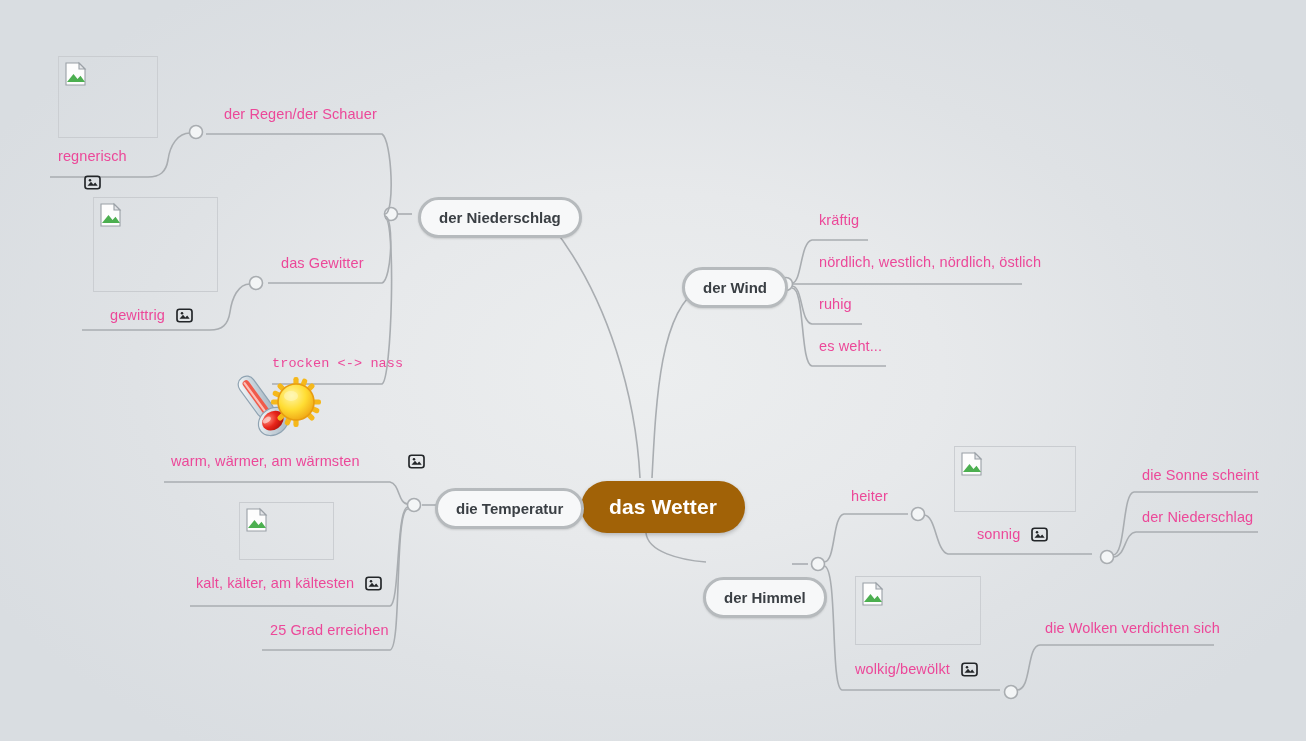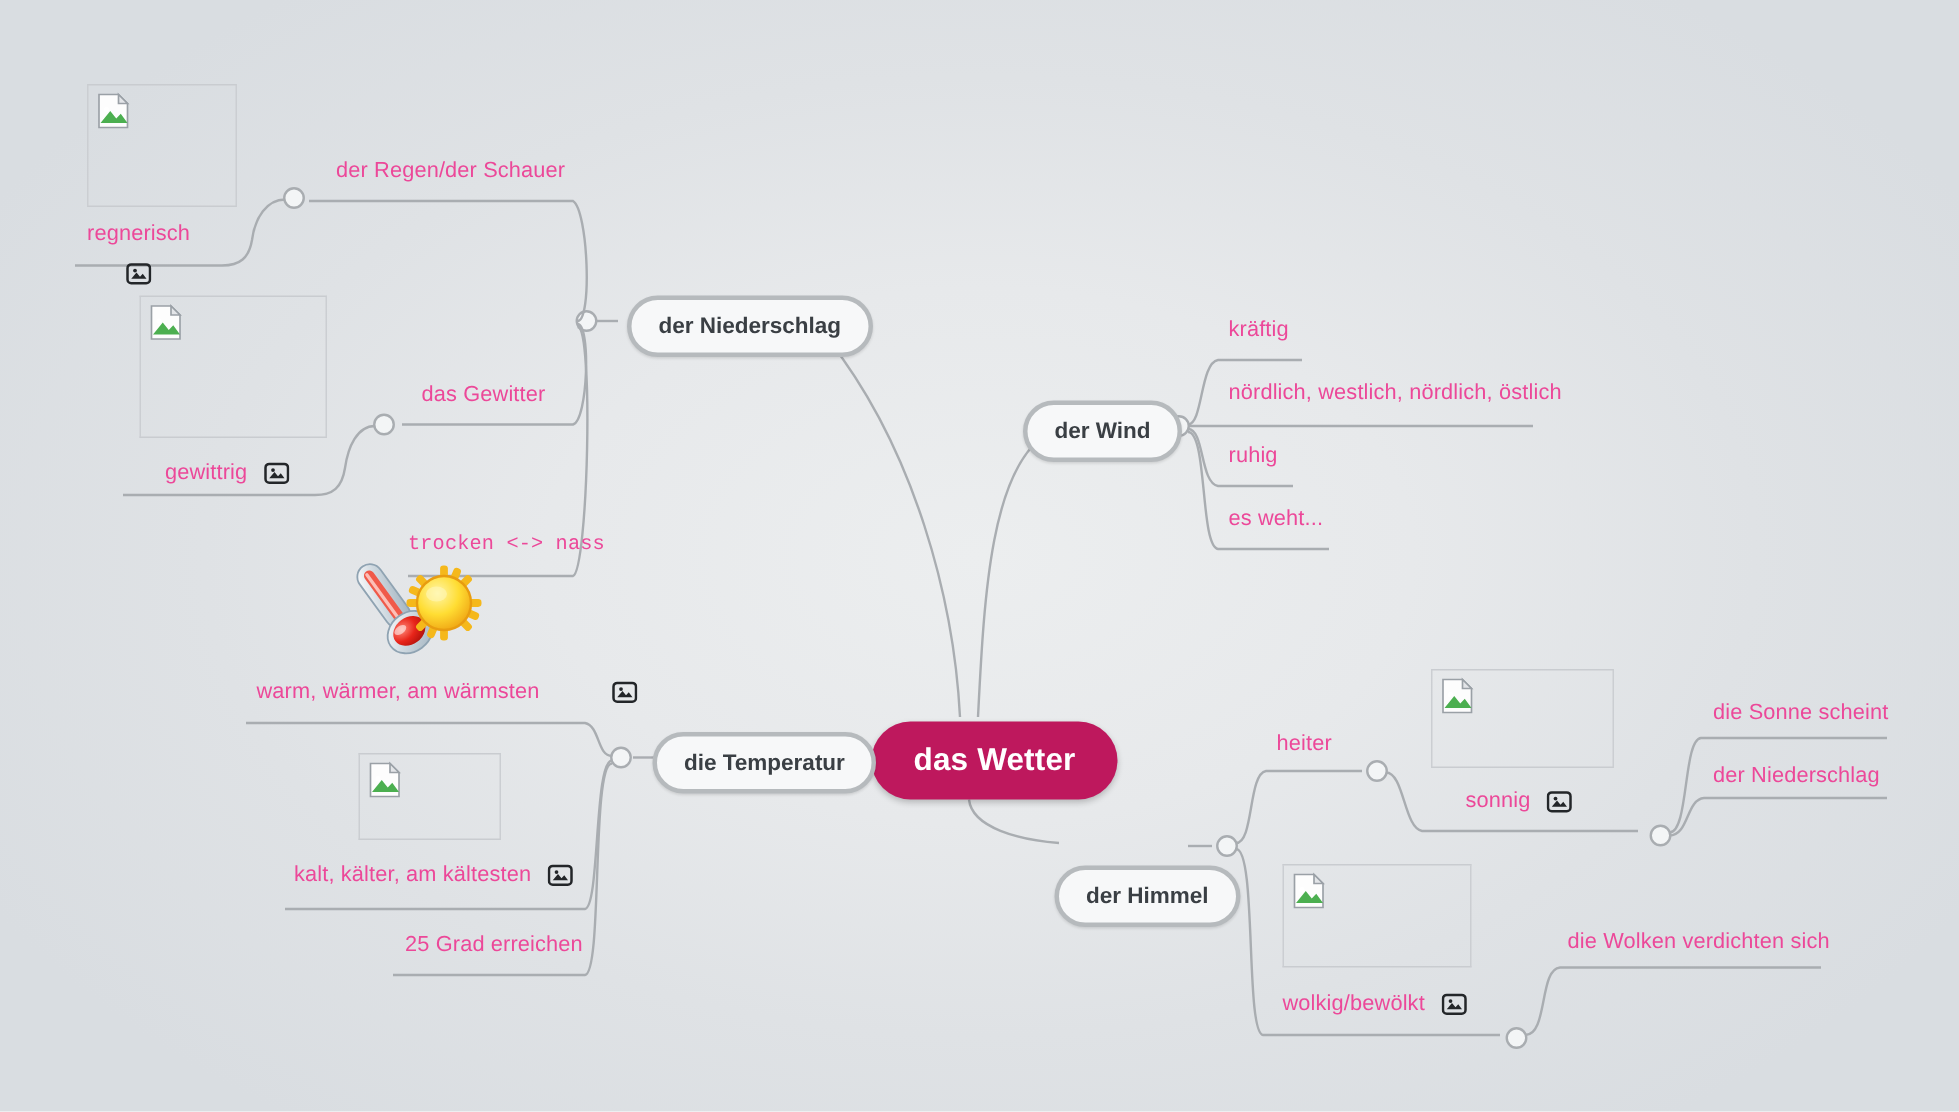--- a/index.html
+++ b/index.html
@@ -39,21 +39,21 @@
     stroke-width: 1.6;
   }
 
   
   .node {
     position: absolute;
     box-sizing: border-box;
     white-space: nowrap;
   }
   .root-node {
-    background: #be185d;
+    background: #a16207;
     color: #ffffff;
     font-size: 21px;
     font-weight: bold;
     border-radius: 26px;
     padding: 14px 28px;
     box-shadow: 0 2px 4px rgba(0,0,0,0.22);
     letter-spacing: .1px;
   }
   .branch-node {
     background: #f7f8f9;

